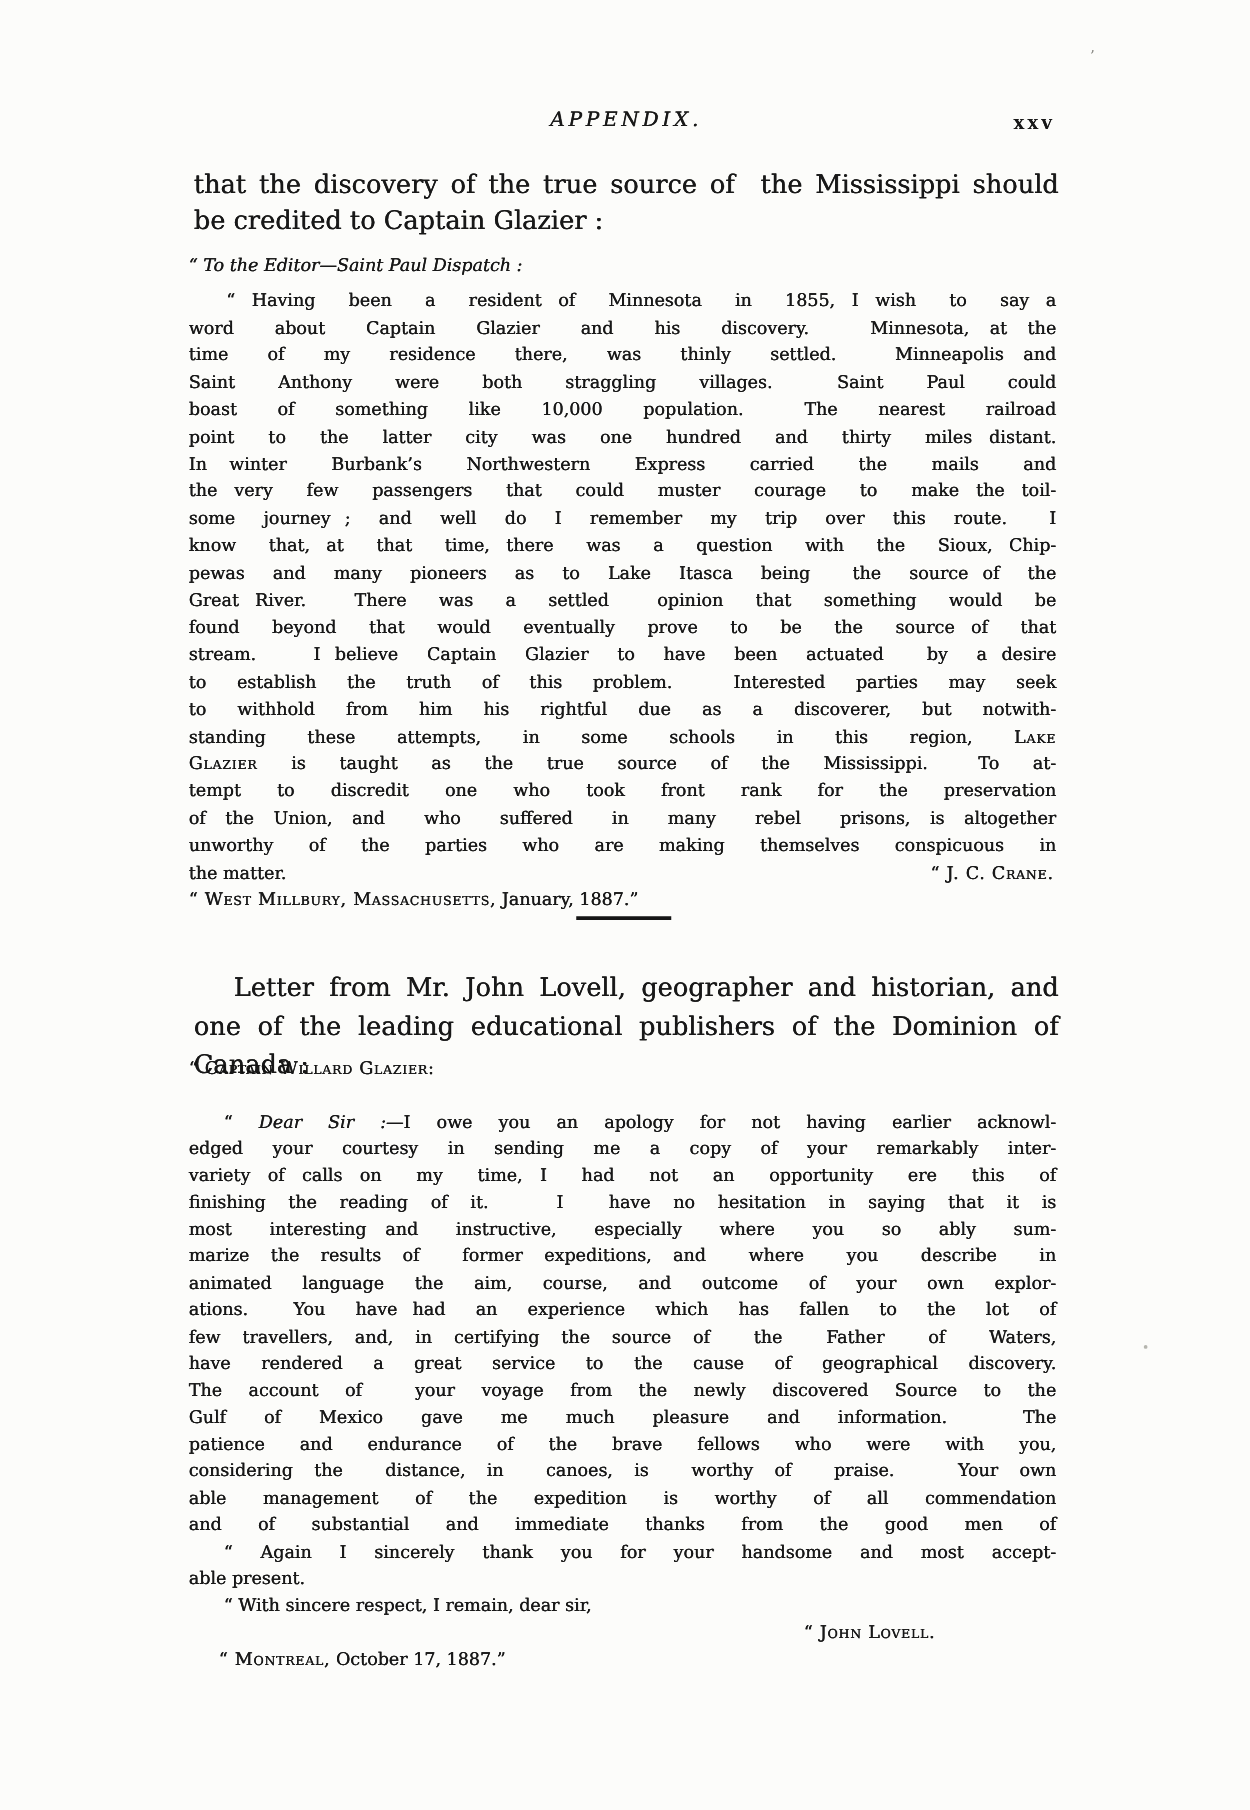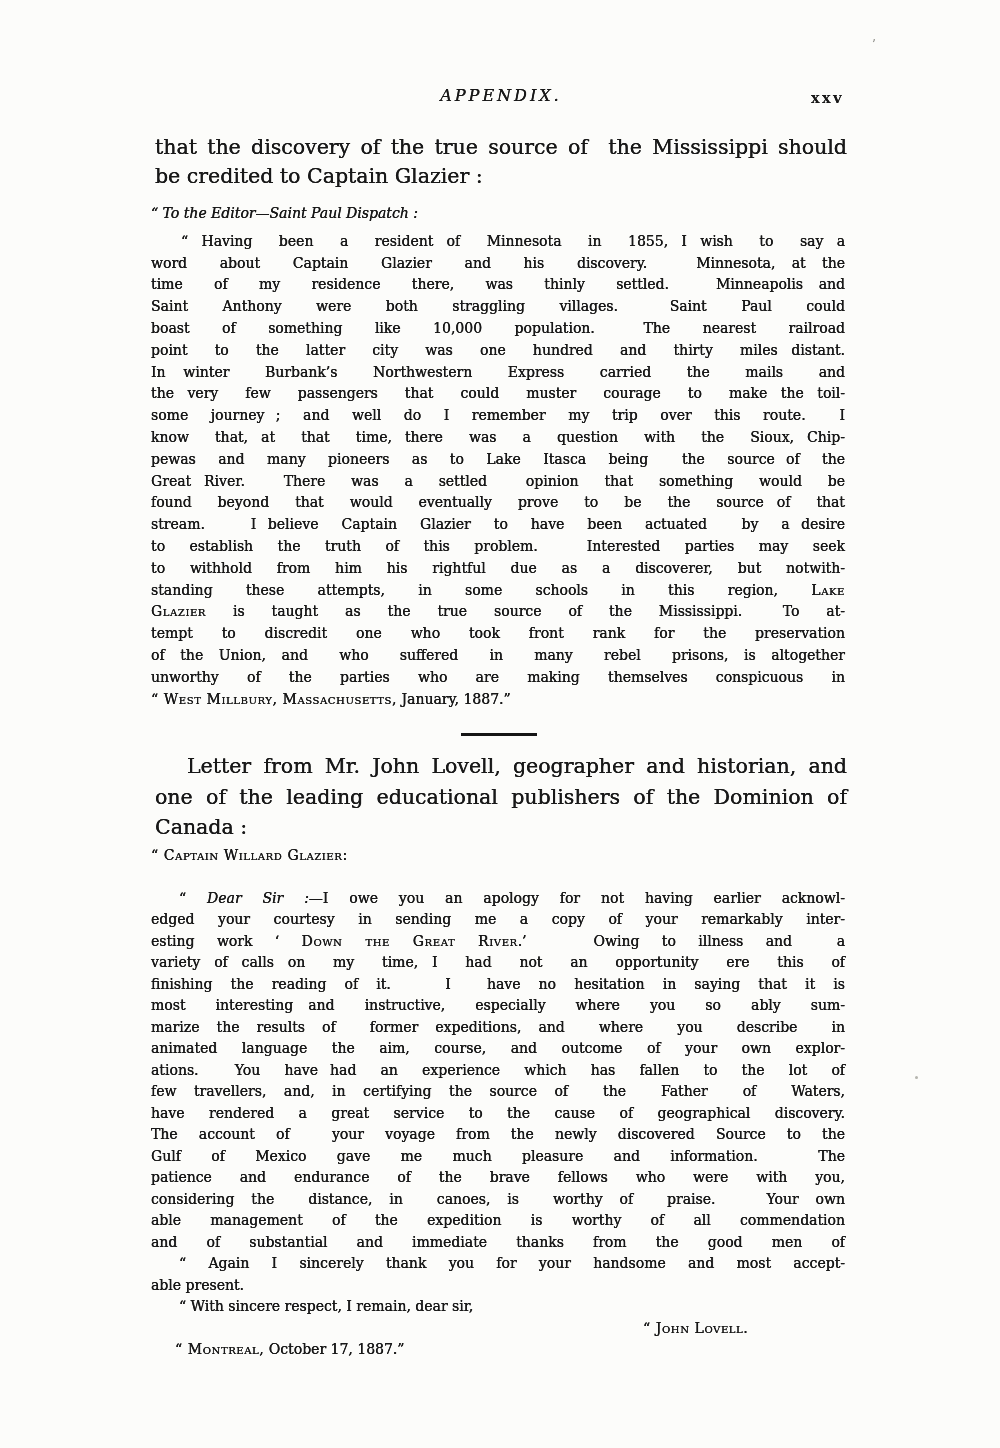--- a/index.html
+++ b/index.html
@@ -81,36 +81,36 @@
       <div class="ln jl"><span>Great River.   There  was  a  settled   opinion  that  something  would  be</span></div>
       <div class="ln jl"><span>found  beyond  that  would  eventually  prove  to  be  the  source of  that</span></div>
       <div class="ln jl"><span>stream.    I believe  Captain  Glazier  to  have  been  actuated   by  a desire</span></div>
       <div class="ln jl"><span>to  establish  the  truth  of  this  problem.    Interested  parties  may  seek</span></div>
       <div class="ln jl"><span>to  withhold  from  him  his  rightful  due  as  a  discoverer,  but  notwith-</span></div>
       <div class="ln jl"><span>standing  these  attempts,  in  some  schools  in  this  region,  </span><span class="sc">Lake</span></div>
       <div class="ln jl"><span class="sc">Glazier</span><span>  is  taught  as  the  true  source  of  the  Mississippi.   To  at-</span></div>
       <div class="ln jl"><span>tempt  to  discredit  one  who  took  front  rank  for  the  preservation</span></div>
       <div class="ln jl"><span>of the Union, and  who  suffered  in  many  rebel  prisons, is altogether</span></div>
       <div class="ln jl"><span>unworthy  of  the  parties  who  are  making  themselves  conspicuous  in</span></div>
+      <div class="ln"><span>the matter.</span><span class="rsc">“ J. C. Crane.</span></div>
       <div class="ln"><span class="sc">“ West Millbury, Massachusetts,</span><span> January, 1887.”</span></div>
     </div>
 
   <div class="rule"></div>
 
   <div class="display-par intro2">
-      <div class="ln jl" style="padding-left: 32px;"><span>Letter from Mr. John Lovell, geographer and historian, and</span></div>
+      <div class="ln jl" style="padding-left: 32px; margin-top: 24px;"><span>Letter from Mr. John Lovell, geographer and historian, and</span></div>
       <div class="ln jl"><span>one of the leading educational publishers of the Dominion of</span></div>
       <div class="ln"><span>Canada :</span></div>
     </div>
 
   <div class="quote-block b2">
       <div class="ln"><span class="sc">“ Captain Willard Glazier:</span></div>
       <div class="ln jl" style="padding-left: 28px; margin-top: 21px;"><span>“ </span><span class="i">Dear Sir :—</span><span>I owe you an apology for not having earlier acknowl-</span></div>
       <div class="ln jl"><span>edged your courtesy in sending me a copy of your remarkably inter-</span></div>
-      <div class="ln jl"><span>esting work ‘ </span><span class="sc">Down the Great River</span><span>.’   Owing to illness and  a</span></div>
       <div class="ln jl"><span>variety of calls on  my  time, I  had  not  an  opportunity  ere  this  of</span></div>
       <div class="ln jl"><span>finishing the reading of it.   I  have no hesitation in saying that it is</span></div>
       <div class="ln jl"><span>most  interesting and  instructive,  especially  where  you  so  ably  sum-</span></div>
       <div class="ln jl"><span>marize the results of  former expeditions, and  where  you  describe  in</span></div>
       <div class="ln jl"><span>animated language the aim, course, and outcome of your own explor-</span></div>
       <div class="ln jl"><span>ations.   You  have had  an  experience  which  has  fallen  to  the  lot  of</span></div>
       <div class="ln jl"><span>few travellers, and, in certifying the source of  the  Father  of  Waters,</span></div>
       <div class="ln jl"><span>have rendered a great service to the cause of geographical discovery.</span></div>
       <div class="ln jl"><span>The account of  your voyage from the newly discovered Source to the</span></div>
       <div class="ln jl"><span>Gulf  of  Mexico  gave  me  much  pleasure  and  information.    The</span></div>

